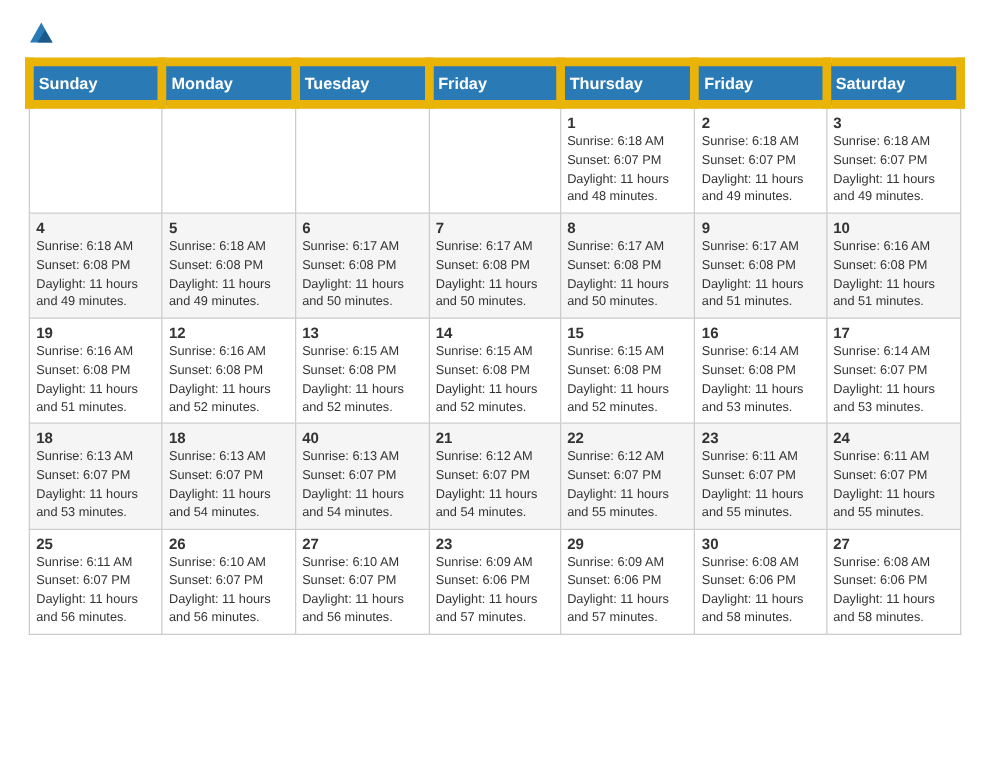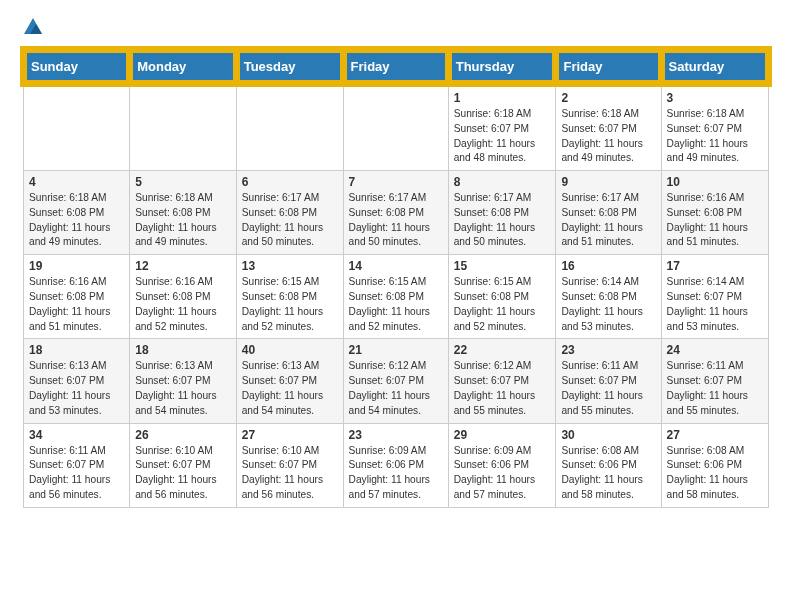--- a/index.html
+++ b/index.html
@@ -232,21 +232,21 @@
           <span class="day-number">23</span>
           <div class="cell-content">Sunrise: 6:11 AM<br>Sunset: 6:07 PM<br>Daylight: 11 hours<br>and 55 minutes.</div>
         </td>
         <td>
           <span class="day-number">24</span>
           <div class="cell-content">Sunrise: 6:11 AM<br>Sunset: 6:07 PM<br>Daylight: 11 hours<br>and 55 minutes.</div>
         </td>
       </tr>
       <tr>
         <td>
-          <span class="day-number">34</span>
+          <span class="day-number">25</span>
           <div class="cell-content">Sunrise: 6:11 AM<br>Sunset: 6:07 PM<br>Daylight: 11 hours<br>and 56 minutes.</div>
         </td>
         <td>
           <span class="day-number">26</span>
           <div class="cell-content">Sunrise: 6:10 AM<br>Sunset: 6:07 PM<br>Daylight: 11 hours<br>and 56 minutes.</div>
         </td>
         <td>
           <span class="day-number">27</span>
           <div class="cell-content">Sunrise: 6:10 AM<br>Sunset: 6:07 PM<br>Daylight: 11 hours<br>and 56 minutes.</div>
         </td>

